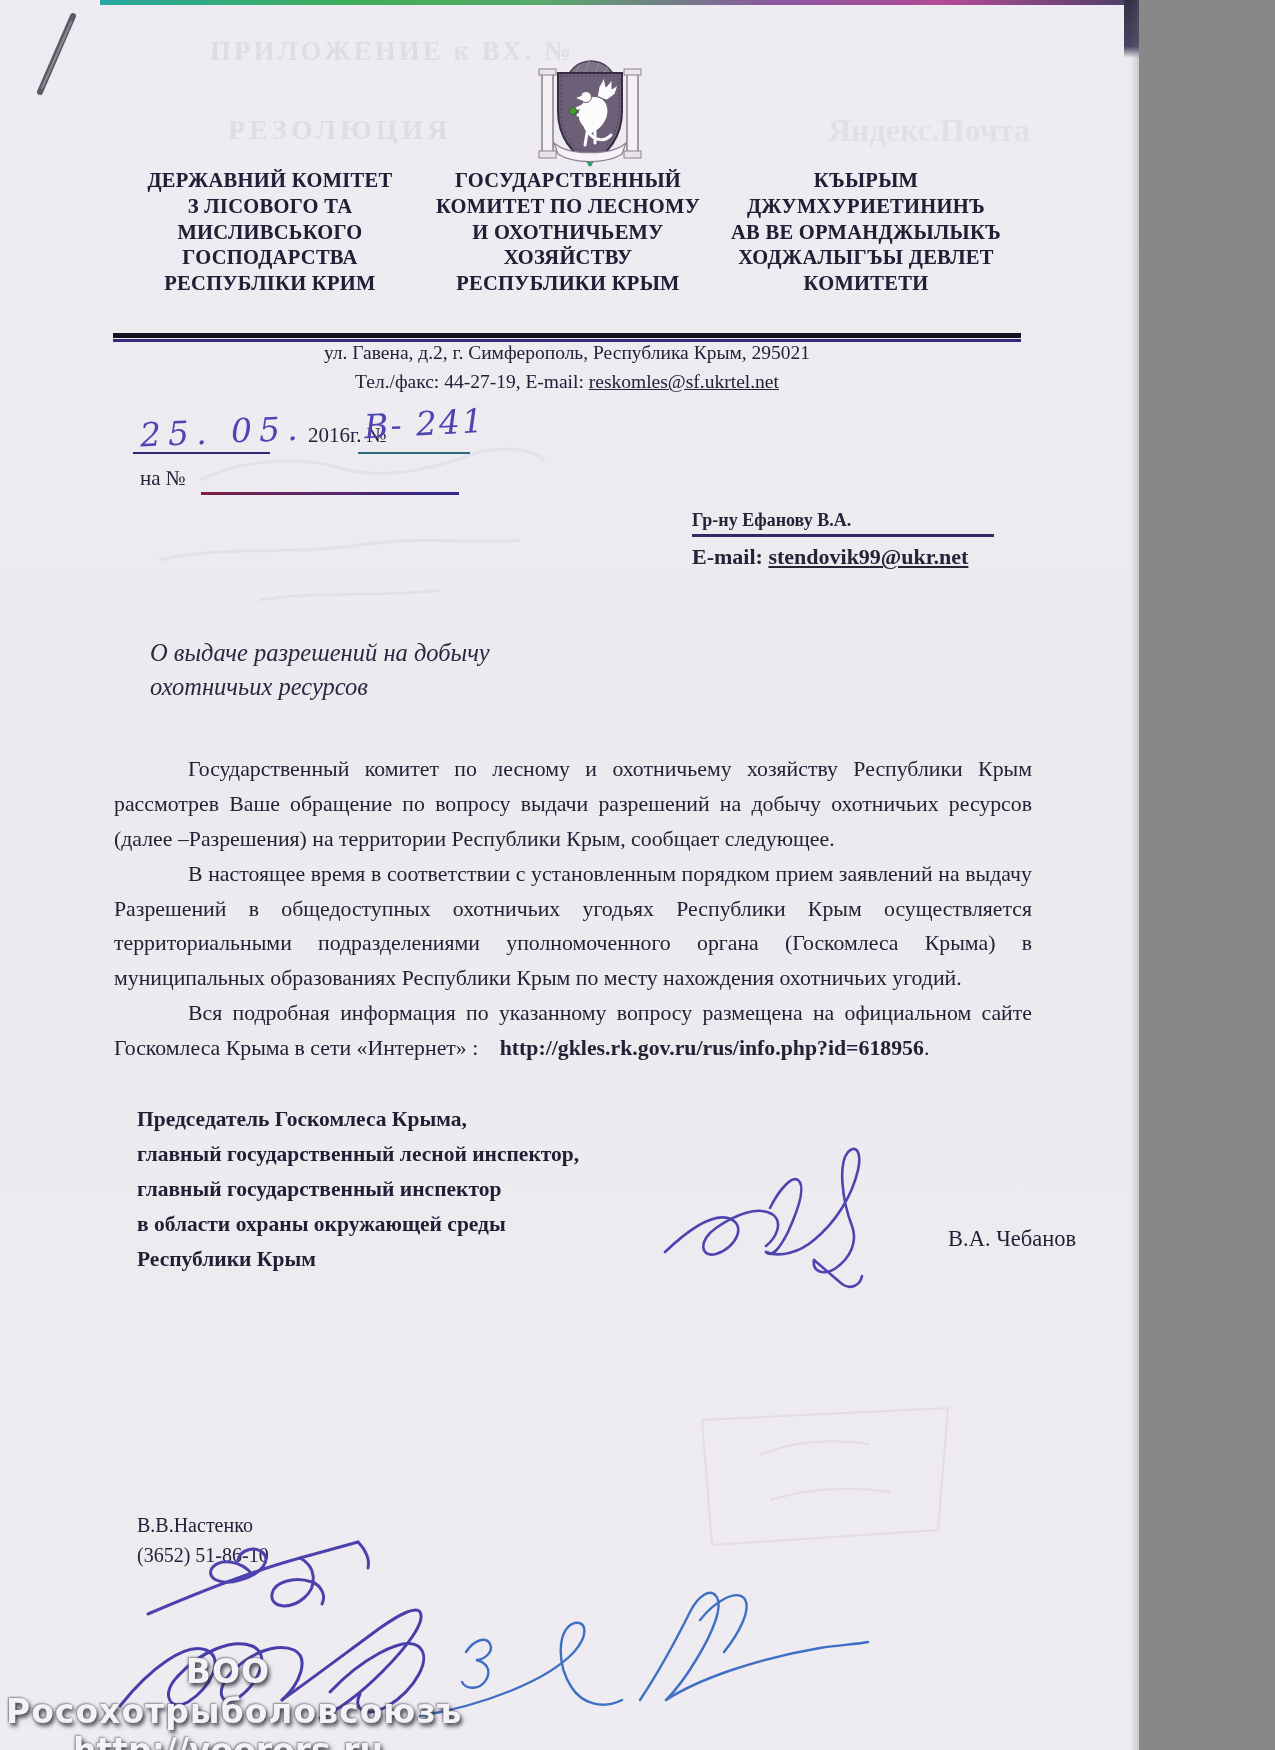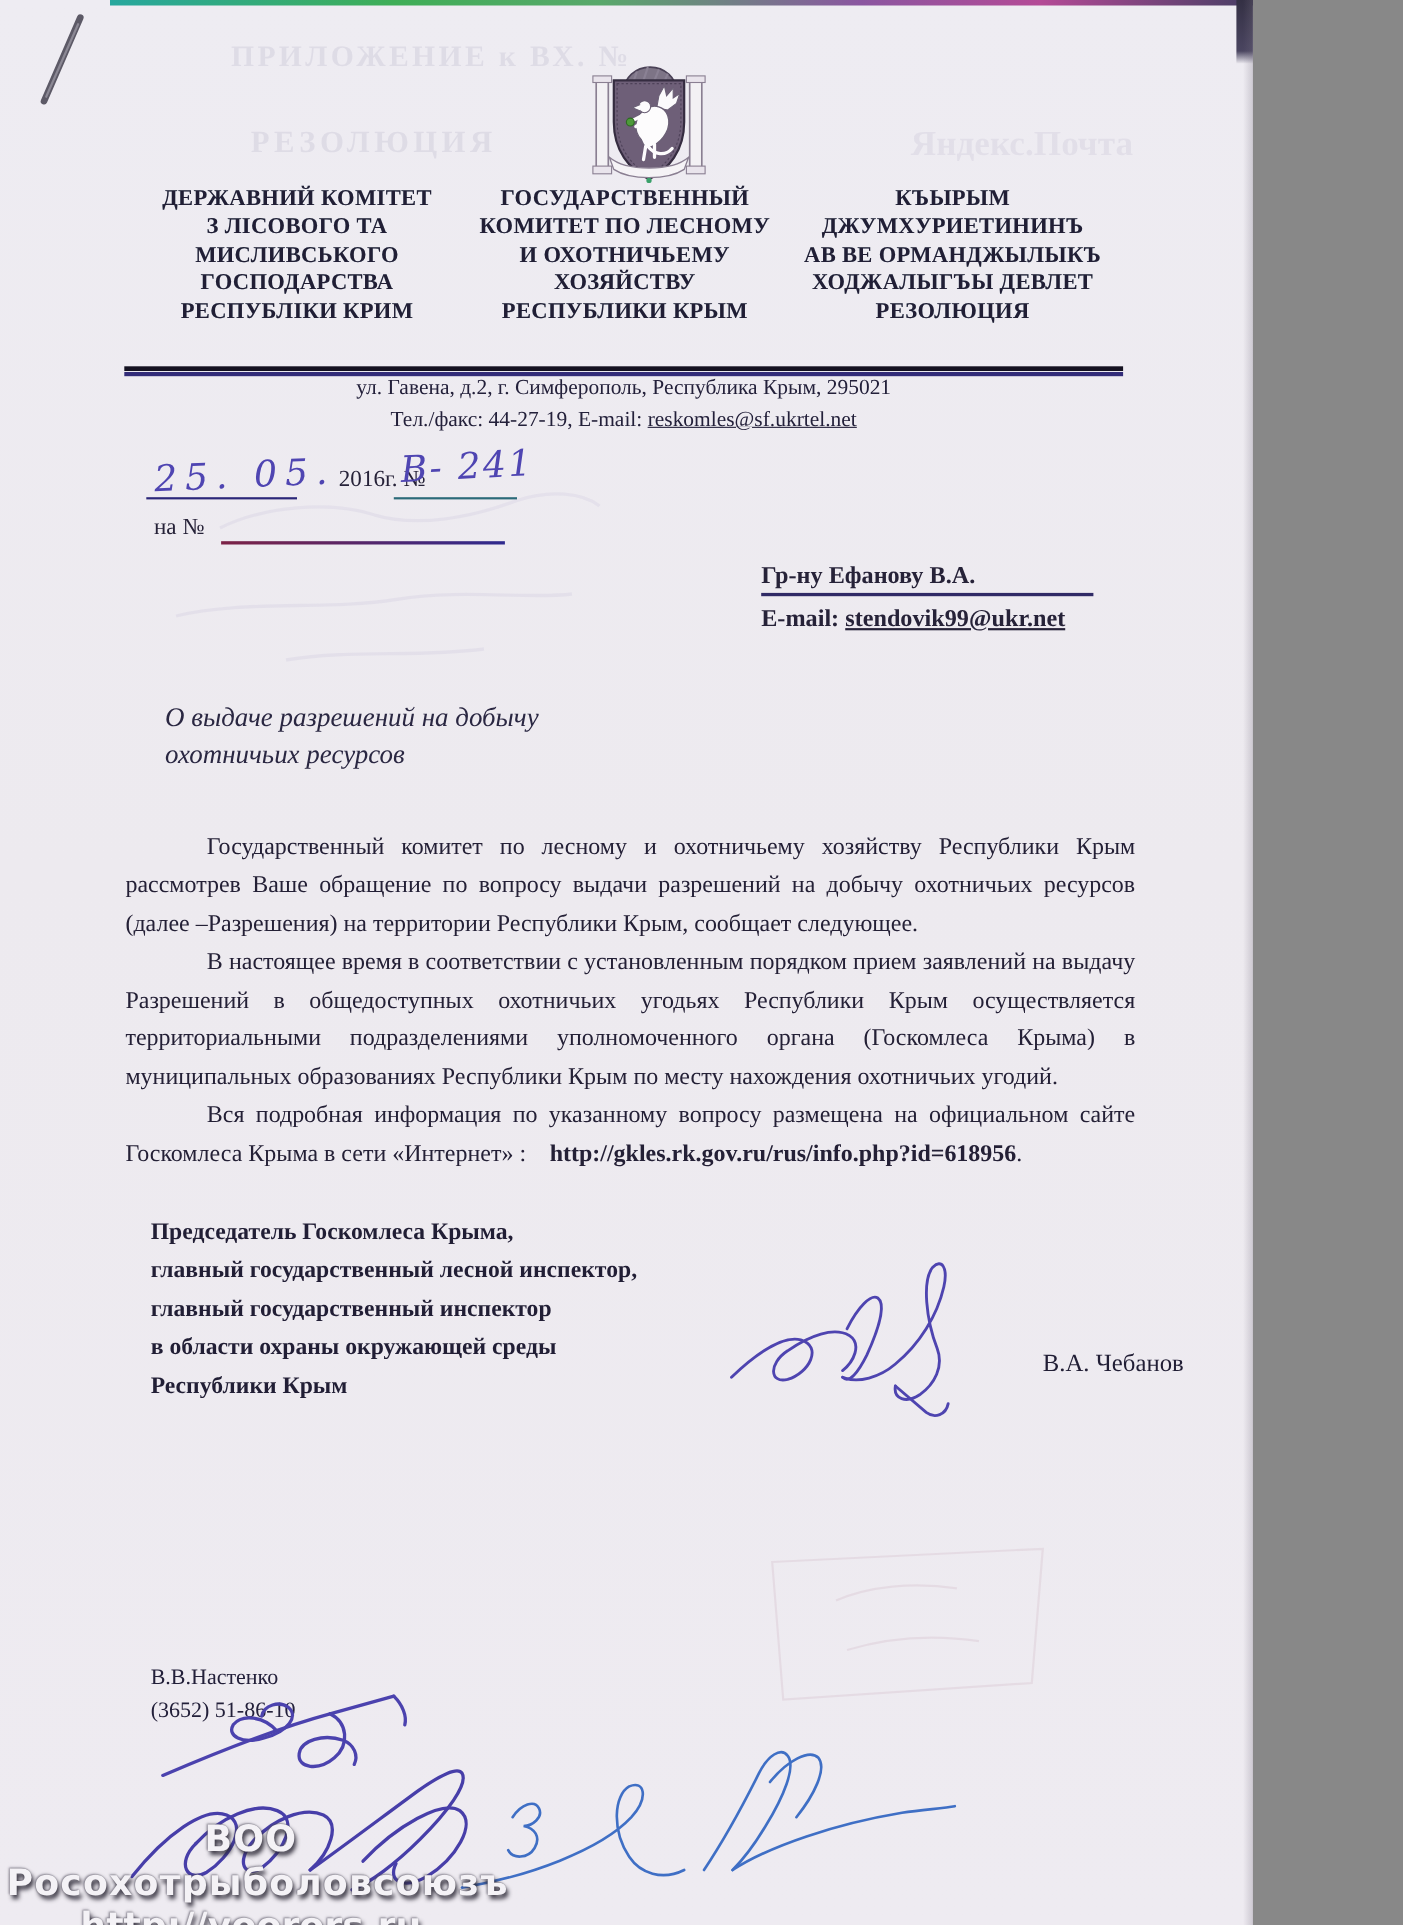--- a/index.html
+++ b/index.html
@@ -24,21 +24,21 @@
   .hw{font-family:"DejaVu Serif",serif;font-style:italic;color:#4f45b2;}
   .hw-date{left:140px;top:412px;font-size:33px;letter-spacing:7px;transform:rotate(-2.5deg);}
   .hw-num{left:364px;top:404px;font-size:33px;letter-spacing:2px;transform:rotate(-3deg);}
   .date-printed{left:276px;top:423px;font-size:21px;padding-left:32px;}
   .ul1{left:133px;top:452px;width:137px;border-bottom:2.5px solid #2b2779;}
   .ul2{left:358px;top:452px;width:112px;border-bottom:2.5px solid #2b6a79;}
   .replyto{left:140px;top:466px;font-size:21px;}
   .ul3{left:201px;top:492px;width:258px;height:2.5px;background:linear-gradient(90deg,#7c2246,#2f2a8e);}
   
   .addressee{left:692px;top:510px;}
-  .addressee .nm{display:block;width:302px;font-weight:bold;font-size:22px;padding-bottom:3px;
+  .addressee .nm{display:block;width:302px;font-weight:bold;font-size:18px;padding-bottom:3px;
      border-bottom:3px solid #302a66;}
   .addressee .em{display:block;margin-top:7px;font-size:22px;font-weight:bold;}
   
   .subject{left:137px;top:636px;font-style:italic;font-size:24.5px;line-height:1.4;white-space:pre-line;color:#2a2742;margin-left:13px;}
   
   .bodytext{left:114px;top:752px;width:918px;font-size:21.8px;line-height:1.6;text-align:justify;color:#242036;}
   .bodytext p{margin:0;text-indent:74px;}
   .bodytext .url{font-weight:bold;margin-left:16px;}
   
   .sigtitle{left:137px;top:1102px;font-weight:bold;font-size:21.5px;line-height:1.63;white-space:pre-line;color:#211e35;}
@@ -104,21 +104,21 @@
 РЕСПУБЛІКИ КРИМ</div>
     <div class="col">ГОСУДАРСТВЕННЫЙ
 КОМИТЕТ ПО ЛЕСНОМУ
 И ОХОТНИЧЬЕМУ
 ХОЗЯЙСТВУ
 РЕСПУБЛИКИ КРЫМ</div>
     <div class="col">КЪЫРЫМ
 ДЖУМХУРИЕТИНИНЪ
 АВ ВЕ ОРМАНДЖЫЛЫКЪ
 ХОДЖАЛЫГЪЫ ДЕВЛЕТ
-РЕЗОЛЮЦИЯ</div>
+КОМИТЕТИ</div>
   </div>
 
   <div class="abs rule"></div>
 
   <div class="abs addr">
     <div>ул. Гавена, д.2, г. Симферополь, Республика Крым, 295021</div>
     <div><span>Тел./факс: 44-27-19, E-mail: </span><span class="u">reskomles@sf.ukrtel.net</span></div>
   </div>
 
   <div class="abs hw hw-date">25. 05.</div>

